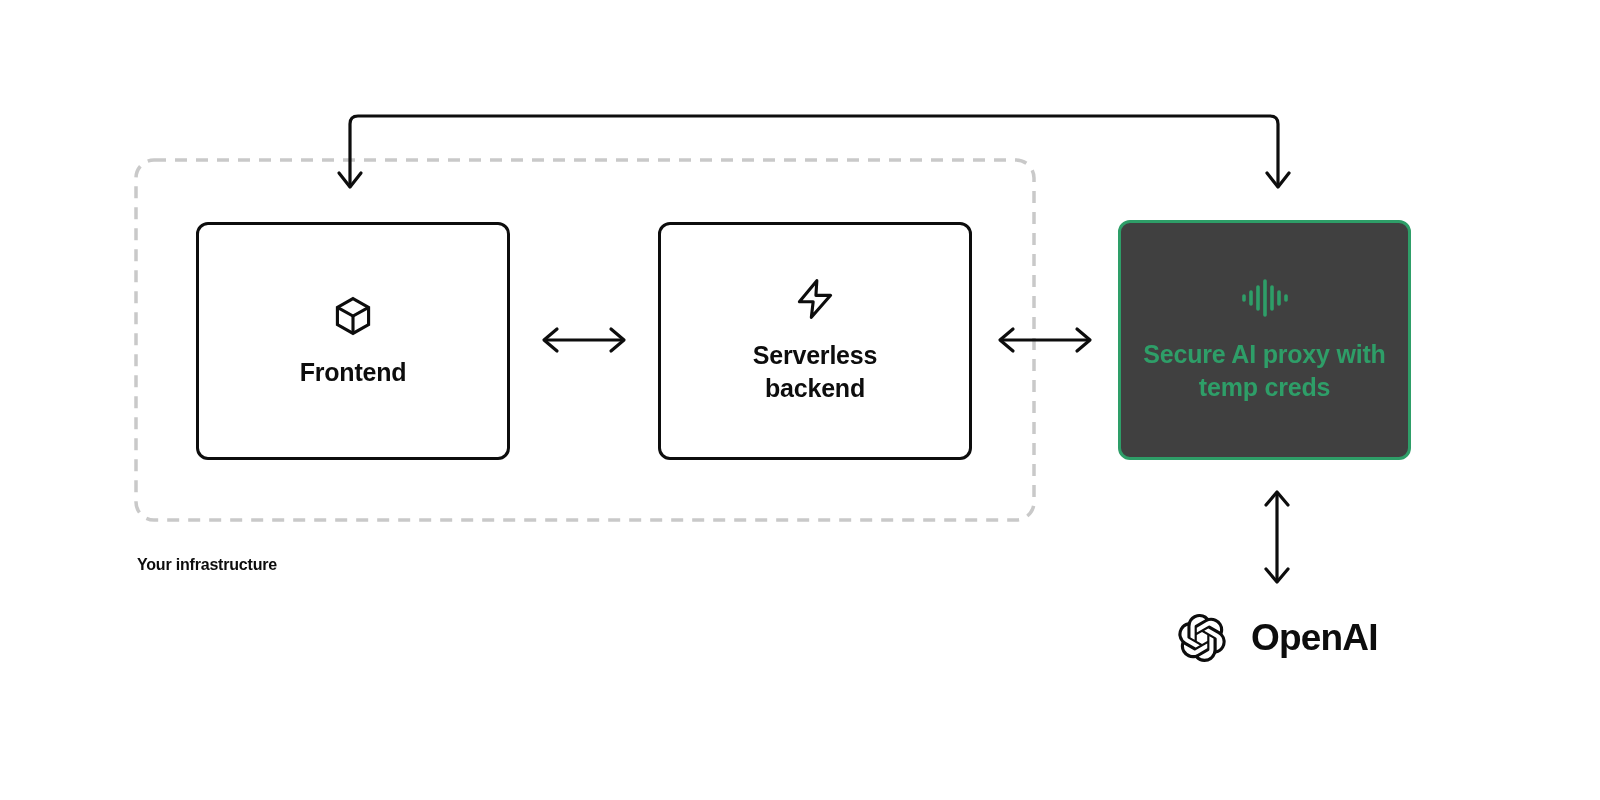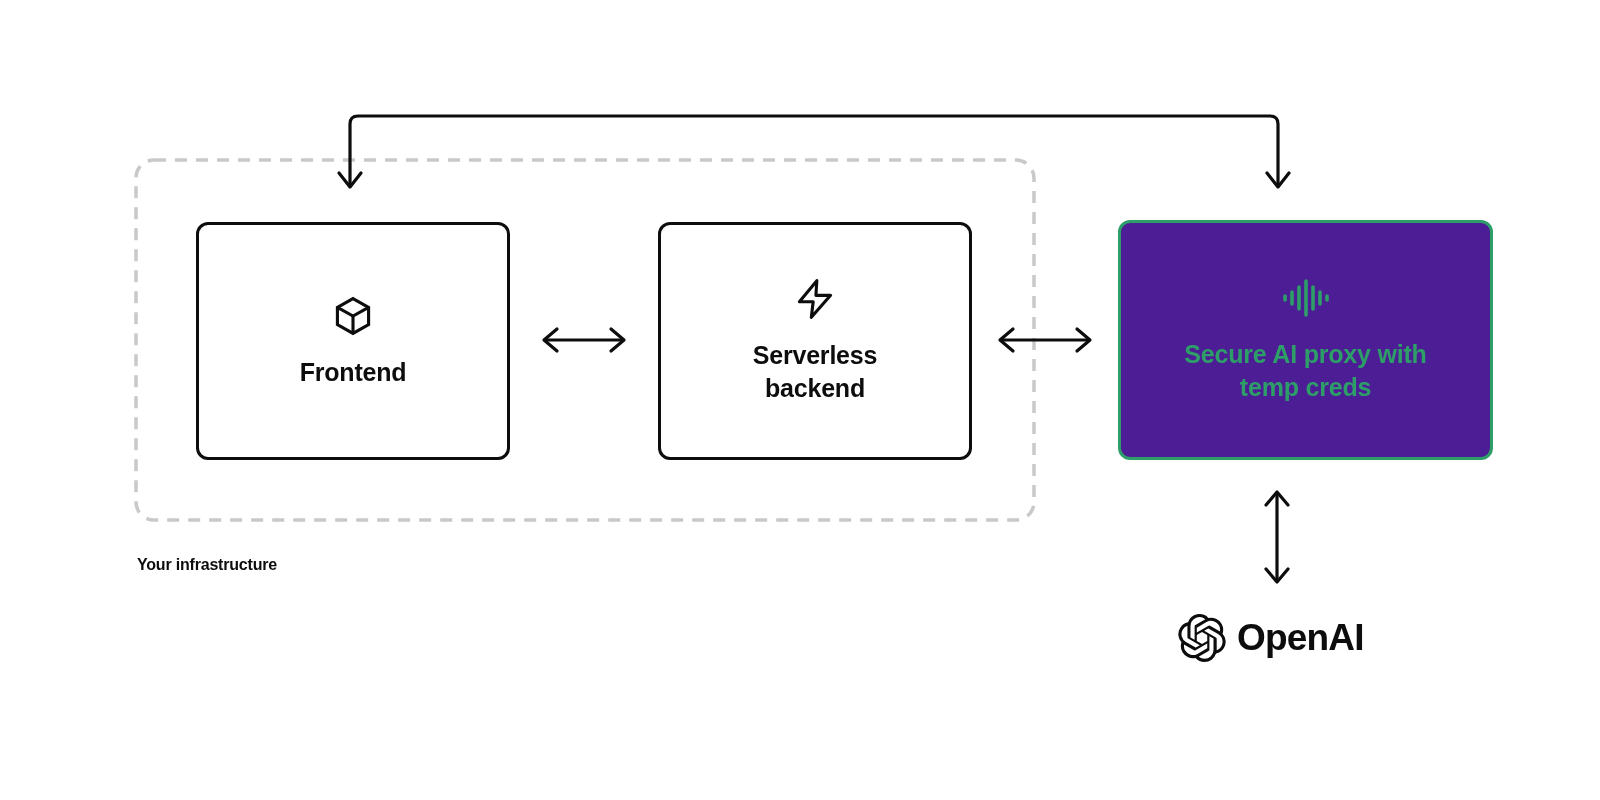--- a/index.html
+++ b/index.html
@@ -32,42 +32,42 @@
     line-height: 1.32;
     letter-spacing: -0.2px;
   }
   .node.black { border: 3px solid #0d0d0d; }
 
   #frontend-node  { left: 196px; top: 222px; width: 314px; height: 238px; }
   #serverless-node{ left: 658px; top: 222px; width: 314px; height: 238px; }
   #serverless-node .label { max-width: 200px; }
 
   #proxy-node {
-    left: 1118px; top: 220px; width: 375px; height: 240px;
+    left: 1118px; top: 220px; width: 293px; height: 240px;
     border: 3px solid #2e9e68;
-    background: #4c1d95;
+    background: #404040;
   }
   #proxy-node .label { color: #2e9e68; max-width: 250px; }
 
   .icon { display: inline-flex; line-height: 0; }
 
   #infra-label {
     position: absolute;
     left: 137px; top: 556px;
     font-weight: bold;
     font-size: 16px;
     letter-spacing: -0.2px;
   }
 
   #openai-brand {
     position: absolute;
     left: 1178px; top: 614px;
     display: flex;
     align-items: center;
-    gap: 11px;
+    gap: 25px;
   }
   #openai-brand .wordmark {
     font-weight: bold;
     font-size: 37px;
     letter-spacing: -0.8px;
   }
 </style>
 </head>
 <body>
 

